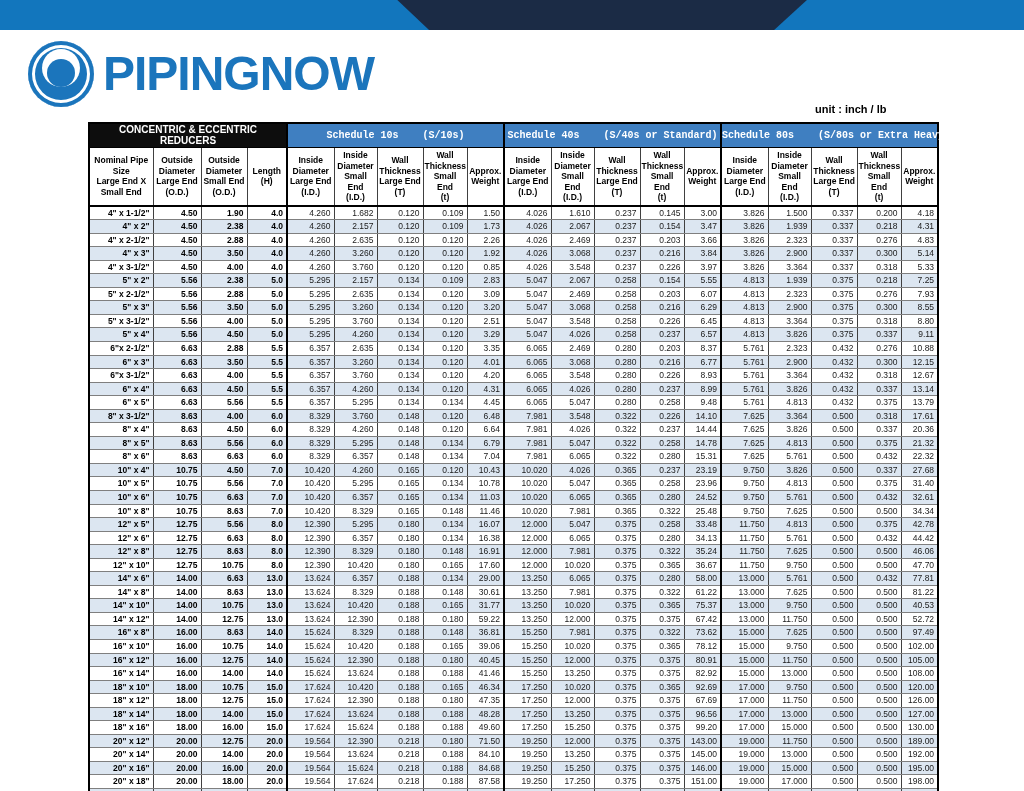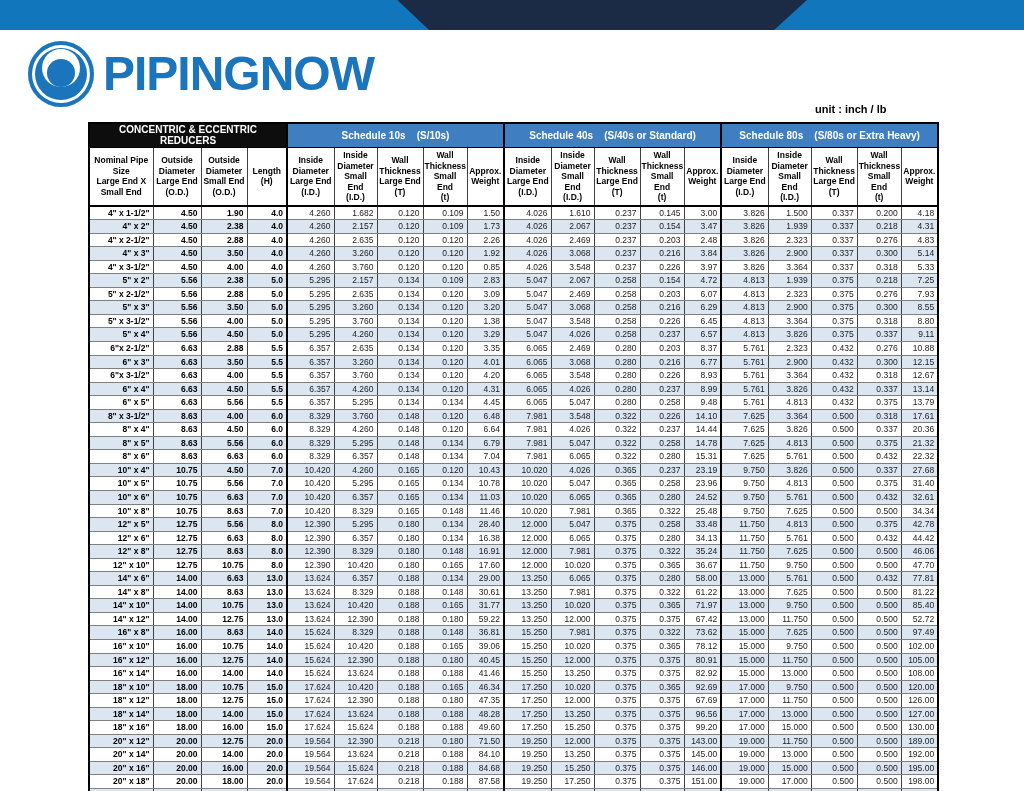--- a/index.html
+++ b/index.html
@@ -19,21 +19,21 @@
   .li-dot { position:absolute; width:28px; height:28px; border-radius:50%; background:#1b75bc; left:19px; top:18px; }
   .logo-text { font-size:48px; font-weight:bold; color:#1b75bc; margin-left:9px; line-height:66px; letter-spacing:-1px; }
 
   .unit-label { position:absolute; top:103px; left:791px; font-size:11px; font-weight:bold; color:#000;margin-left:24px; }
 
   table.reducers { position:absolute; top:122px; left:88px; width:849px;
     border-collapse:collapse; table-layout:fixed; border:2px solid #000; background:#fff; }
   .title-row th { height:14px; font-size:10px; font-weight:bold; color:#fff; padding:0 0 1px 0;
     border:1px solid #000; text-align:center; vertical-align:middle; }
   .black-title { background:#0d0d0d; }
-  .sched-title { background:#3f7fc1; white-space:pre; }
+  .sched-title { background:#3f7fc1; white-space:pre;font-family:Liberation Mono, monospace; }
   .colhdr { background:#ffffff; font-size:8.5px; font-weight:bold; color:#000; text-align:center;
     vertical-align:middle; white-space:pre-line; line-height:10.5px; padding:2px 1px;
     border:1px solid #404040; border-bottom:2px solid #000; height:52px; overflow:hidden; }
   td { font-size:8.5px; line-height:12.55px; height:12.55px; text-align:right; padding:0 3px 0 0;
     border-top:1px solid #7f7f7f; border-bottom:1px solid #7f7f7f;
     border-left:1px solid #404040; border-right:1px solid #404040;
     color:#1a1a1a; overflow:hidden; white-space:nowrap; }
   td.base { font-weight:bold; color:#000; }
   .gs { border-left:2px solid #000 !important; }
   tr.alt td { background:#dce6f1; }
@@ -205,21 +205,21 @@
         <td class="base">4.0</td>
         <td class="sched gs">4.260</td>
         <td class="sched">2.635</td>
         <td class="sched">0.120</td>
         <td class="sched">0.120</td>
         <td class="sched">2.26</td>
         <td class="sched gs">4.026</td>
         <td class="sched">2.469</td>
         <td class="sched">0.237</td>
         <td class="sched">0.203</td>
-        <td class="sched">2.48</td>
+        <td class="sched">3.66</td>
         <td class="sched gs">3.826</td>
         <td class="sched">2.323</td>
         <td class="sched">0.337</td>
         <td class="sched">0.276</td>
         <td class="sched">4.83</td>
       </tr>
       <tr class="alt">
         <td class="base">4" x 3"</td>
         <td class="base">4.50</td>
         <td class="base">3.50</td>
@@ -268,21 +268,21 @@
         <td class="base">5.0</td>
         <td class="sched gs">5.295</td>
         <td class="sched">2.157</td>
         <td class="sched">0.134</td>
         <td class="sched">0.109</td>
         <td class="sched">2.83</td>
         <td class="sched gs">5.047</td>
         <td class="sched">2.067</td>
         <td class="sched">0.258</td>
         <td class="sched">0.154</td>
-        <td class="sched">4.72</td>
+        <td class="sched">5.55</td>
         <td class="sched gs">4.813</td>
         <td class="sched">1.939</td>
         <td class="sched">0.375</td>
         <td class="sched">0.218</td>
         <td class="sched">7.25</td>
       </tr>
       <tr>
         <td class="base">5" x 2-1/2"</td>
         <td class="base">5.56</td>
         <td class="base">2.88</td>
@@ -326,21 +326,21 @@
       </tr>
       <tr>
         <td class="base">5" x 3-1/2"</td>
         <td class="base">5.56</td>
         <td class="base">4.00</td>
         <td class="base">5.0</td>
         <td class="sched gs">5.295</td>
         <td class="sched">3.760</td>
         <td class="sched">0.134</td>
         <td class="sched">0.120</td>
-        <td class="sched">1.38</td>
+        <td class="sched">2.51</td>
         <td class="sched gs">5.047</td>
         <td class="sched">3.548</td>
         <td class="sched">0.258</td>
         <td class="sched">0.226</td>
         <td class="sched">6.45</td>
         <td class="sched gs">4.813</td>
         <td class="sched">3.364</td>
         <td class="sched">0.375</td>
         <td class="sched">0.318</td>
         <td class="sched">8.80</td>
@@ -641,21 +641,21 @@
       </tr>
       <tr class="alt">
         <td class="base">12" x 5"</td>
         <td class="base">12.75</td>
         <td class="base">5.56</td>
         <td class="base">8.0</td>
         <td class="sched gs">12.390</td>
         <td class="sched">5.295</td>
         <td class="sched">0.180</td>
         <td class="sched">0.134</td>
-        <td class="sched">28.40</td>
+        <td class="sched">16.07</td>
         <td class="sched gs">12.000</td>
         <td class="sched">5.047</td>
         <td class="sched">0.375</td>
         <td class="sched">0.258</td>
         <td class="sched">33.48</td>
         <td class="sched gs">11.750</td>
         <td class="sched">4.813</td>
         <td class="sched">0.500</td>
         <td class="sched">0.375</td>
         <td class="sched">42.78</td>
@@ -772,26 +772,26 @@
         <td class="base">13.0</td>
         <td class="sched gs">13.624</td>
         <td class="sched">10.420</td>
         <td class="sched">0.188</td>
         <td class="sched">0.165</td>
         <td class="sched">31.77</td>
         <td class="sched gs">13.250</td>
         <td class="sched">10.020</td>
         <td class="sched">0.375</td>
         <td class="sched">0.365</td>
-        <td class="sched">71.97</td>
+        <td class="sched">75.37</td>
         <td class="sched gs">13.000</td>
         <td class="sched">9.750</td>
         <td class="sched">0.500</td>
         <td class="sched">0.500</td>
-        <td class="sched">85.40</td>
+        <td class="sched">40.53</td>
       </tr>
       <tr>
         <td class="base">14" x 12"</td>
         <td class="base">14.00</td>
         <td class="base">12.75</td>
         <td class="base">13.0</td>
         <td class="sched gs">13.624</td>
         <td class="sched">12.390</td>
         <td class="sched">0.188</td>
         <td class="sched">0.180</td>

